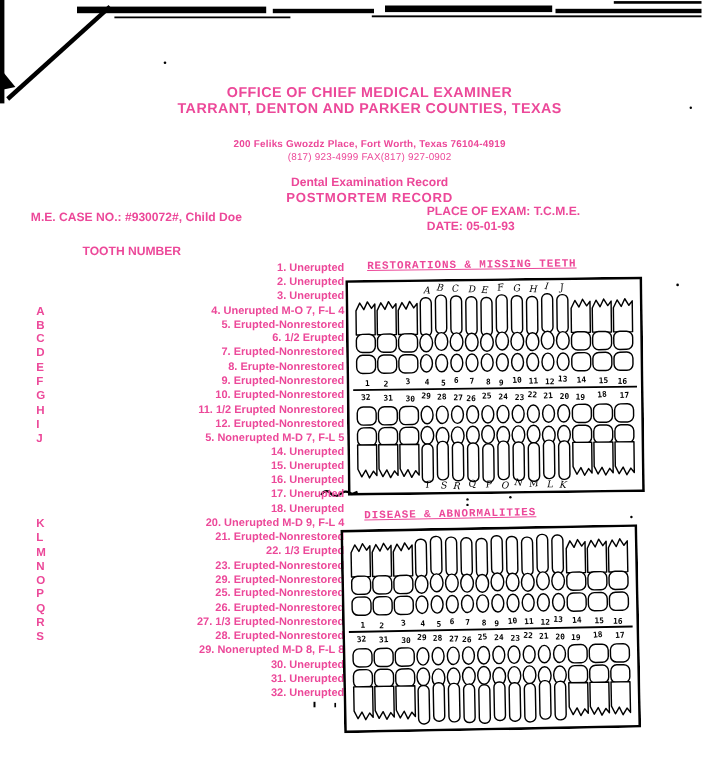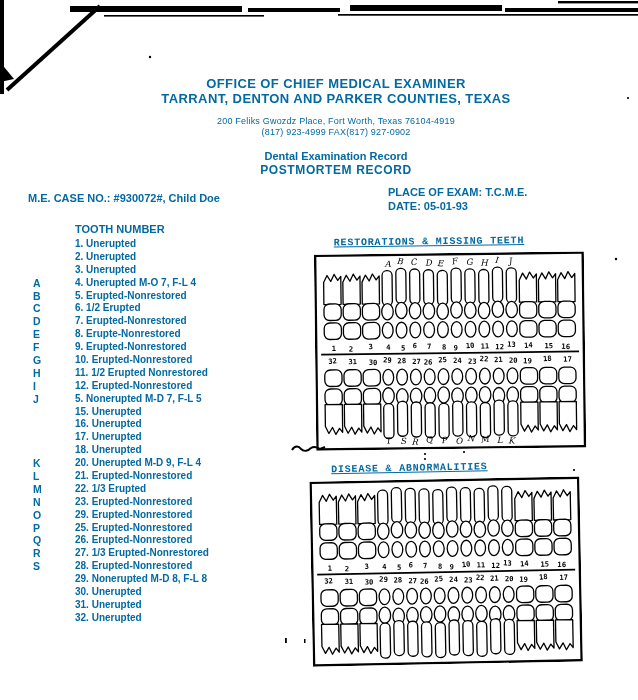--- a/index.html
+++ b/index.html
@@ -1,35 +1,35 @@
 <!DOCTYPE html>
 <html><head>
 <meta charset="utf-8">
 <style>
   html,body{margin:0;padding:0;}
   .page{
     position:relative;width:638px;height:700px;background:#ffffff;
-    font-family:"Liberation Sans",sans-serif;color:#0369a1;overflow:hidden;
+    font-family:"Liberation Sans",sans-serif;color:#ec4899;overflow:hidden;
   }
   .abs{position:absolute;}
   
   .hdr{left:34px;top:76px;width:604px;text-align:center;}
   .hdr-l1,.hdr-l2{font-size:13px;font-weight:bold;letter-spacing:.4px;line-height:15px;}
-  .hdr-addr{font-size:9px;font-weight:normal;margin-top:10px;line-height:11px;letter-spacing:.2px;}
+  .hdr-addr{font-size:9px;font-weight:bold;margin-top:20px;line-height:11px;letter-spacing:.2px;}
   .hdr-phone{font-size:9px;font-weight:normal;line-height:11px;letter-spacing:.2px;}
   .hdr-rec{font-size:11px;font-weight:bold;margin-top:12px;line-height:13px;}
   .hdr-pm{font-size:12px;font-weight:bold;letter-spacing:.6px;line-height:14px;}
   
   .case-no{left:28px;top:192px;font-size:11px;font-weight:bold;}
   .place{left:388px;top:186px;font-size:11px;font-weight:bold;}
   .date{left:388px;top:200px;font-size:11px;font-weight:bold;}
   
   .tooth-list{left:28px;top:223px;width:285px;}
   .tl-title{padding-left:47px;font-size:11px;font-weight:bold;margin-bottom:3px;}
-  .tl-row{display:flex;height:12.9px;line-height:12.9px;font-size:10px;font-weight:bold;white-space:nowrap;}
+  .tl-row{display:flex;height:12.9px;line-height:12.9px;font-size:10px;font-weight:bold;white-space:nowrap;justify-content:space-between;}
   .tl-letter{width:47px;padding-left:5px;font-size:10.5px;box-sizing:border-box;}
   
   .chart1{left:315px;top:236px;width:276px;transform:rotate(-0.7deg);}
   .chart2{left:311px;top:462px;width:276px;transform:rotate(-1.1deg);}
   .chart-title{
     font-family:"Liberation Mono","DejaVu Sans Mono",monospace;
     font-size:10px;font-weight:bold;text-decoration:underline;letter-spacing:.8px;
     margin-bottom:6px;white-space:nowrap;
   }
   .chart1 .chart-title{margin-left:20px;}
@@ -125,20 +125,24 @@
           <span class="tl-letter">H</span>
           <span>11. 1/2 Erupted Nonrestored</span>
         </div>
         <div class="tl-row">
           <span class="tl-letter">I</span>
           <span>12. Erupted-Nonrestored</span>
         </div>
         <div class="tl-row">
           <span class="tl-letter">J</span>
           <span>5. Nonerupted M-D 7, F-L 5</span>
+        </div>
+        <div class="tl-row">
+          <span class="tl-letter"></span>
+          <span>14. Unerupted</span>
         </div>
         <div class="tl-row">
           <span class="tl-letter"></span>
           <span>15. Unerupted</span>
         </div>
         <div class="tl-row">
           <span class="tl-letter"></span>
           <span>16. Unerupted</span>
         </div>
         <div class="tl-row">

